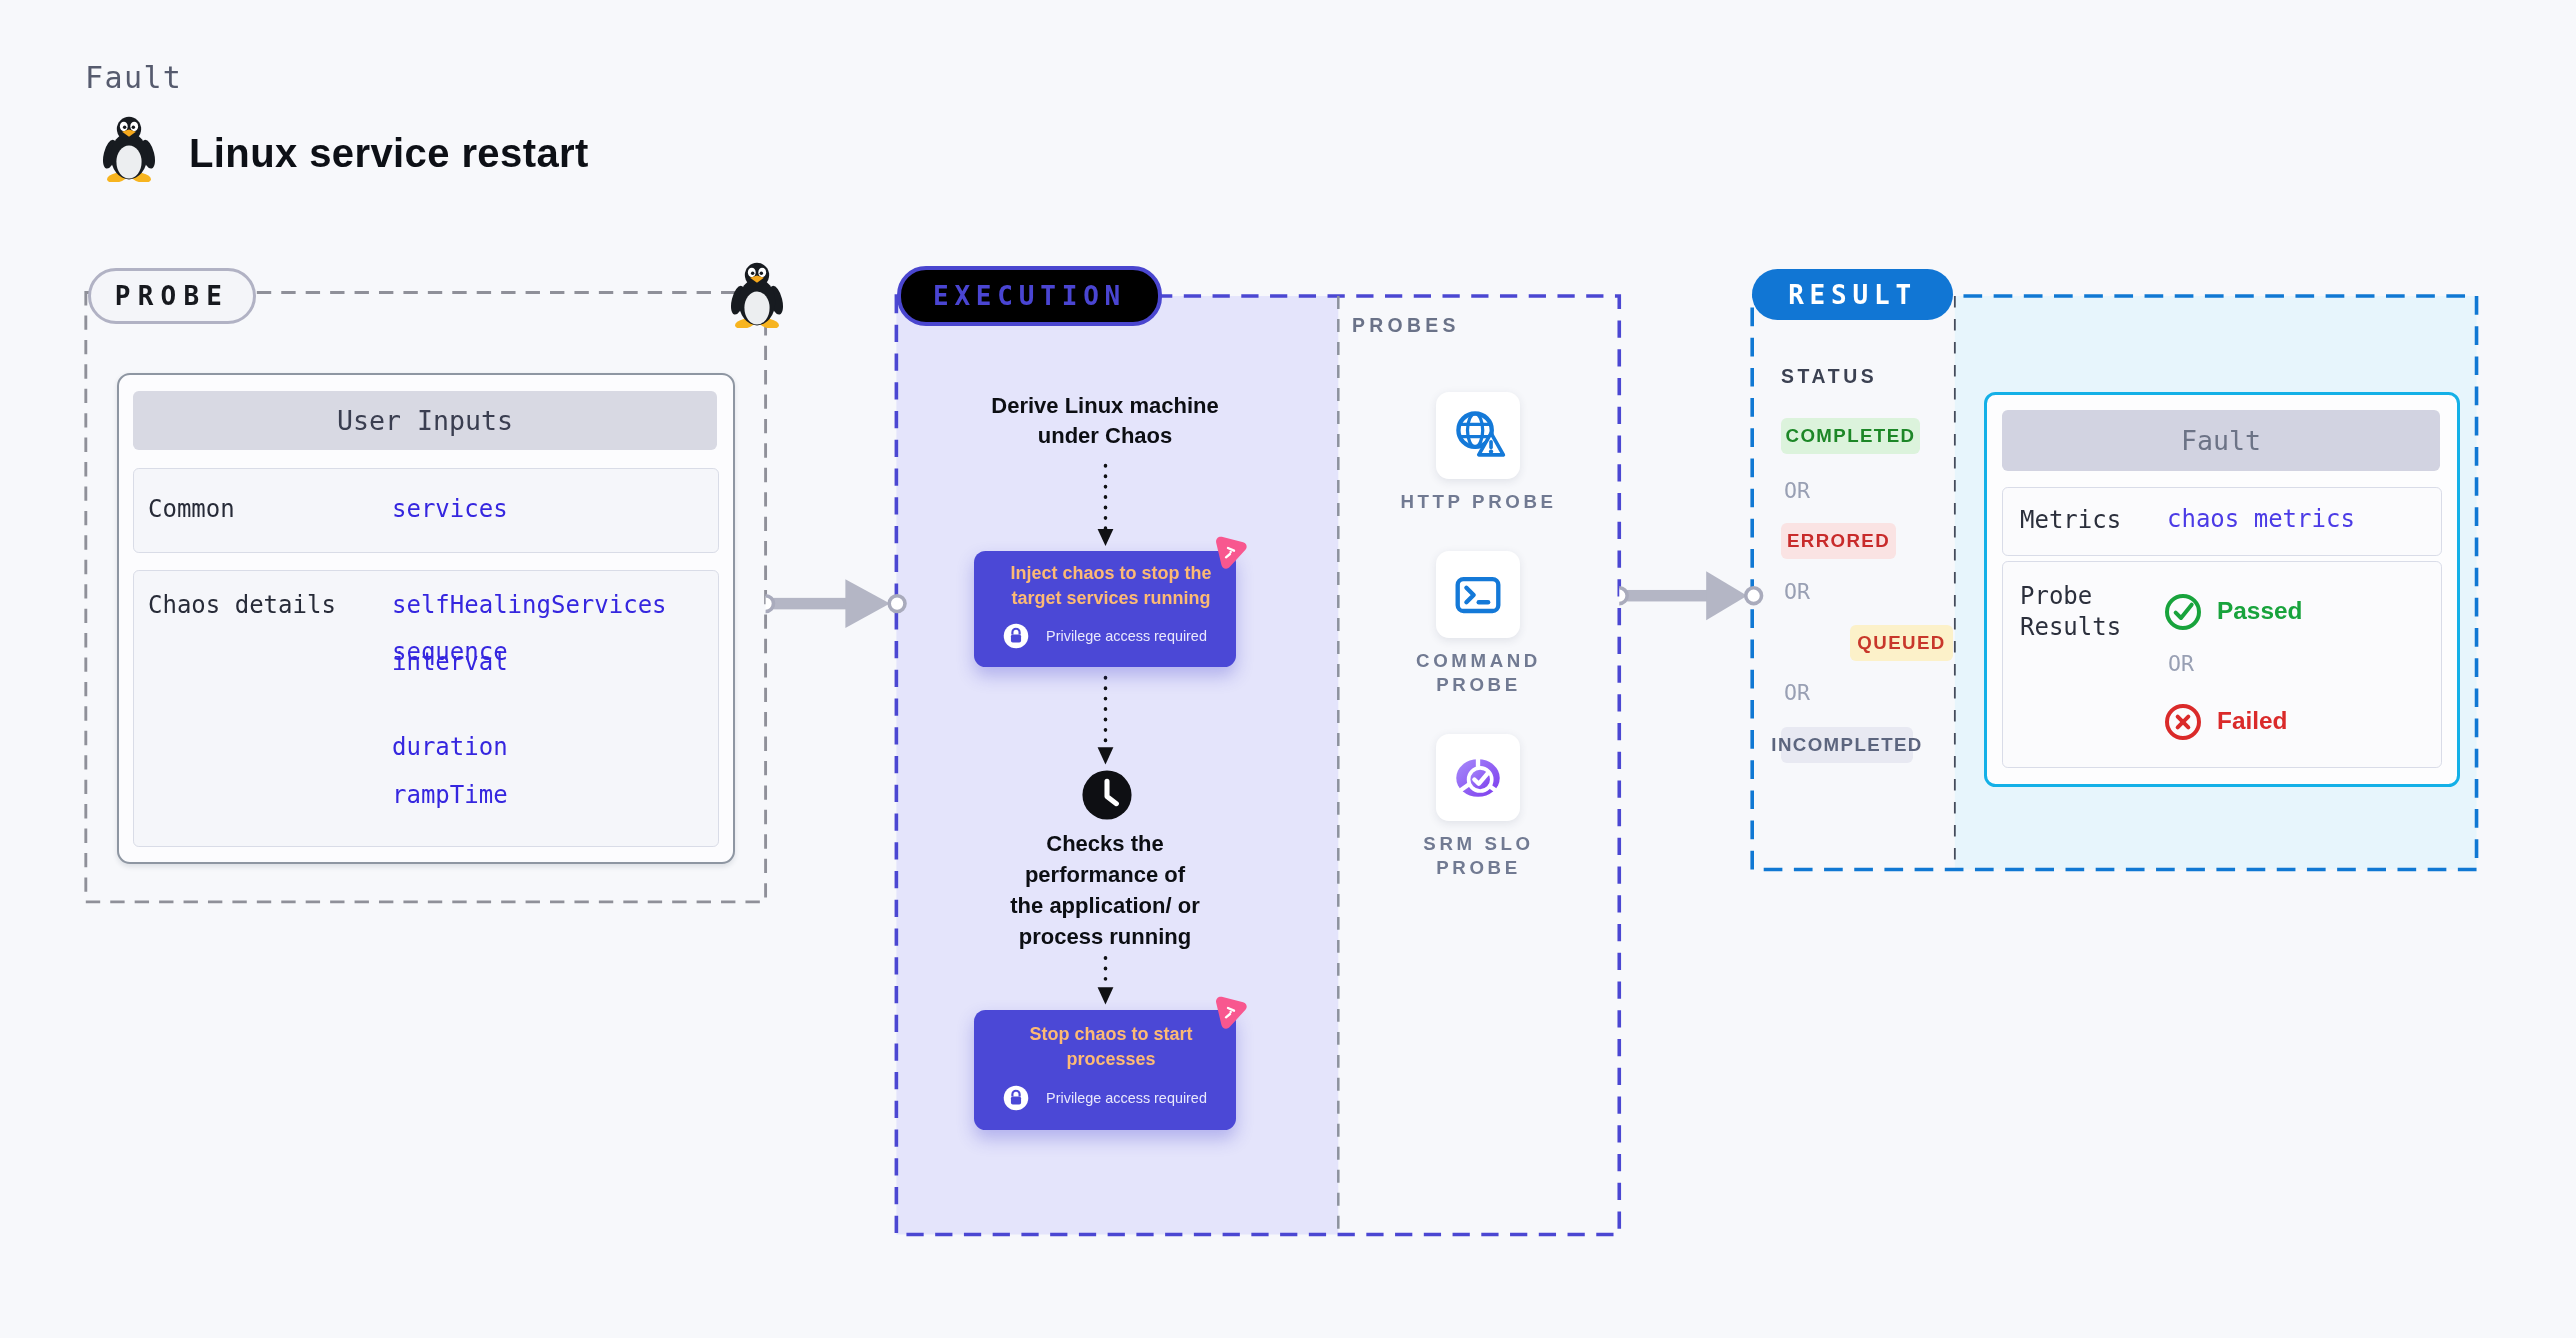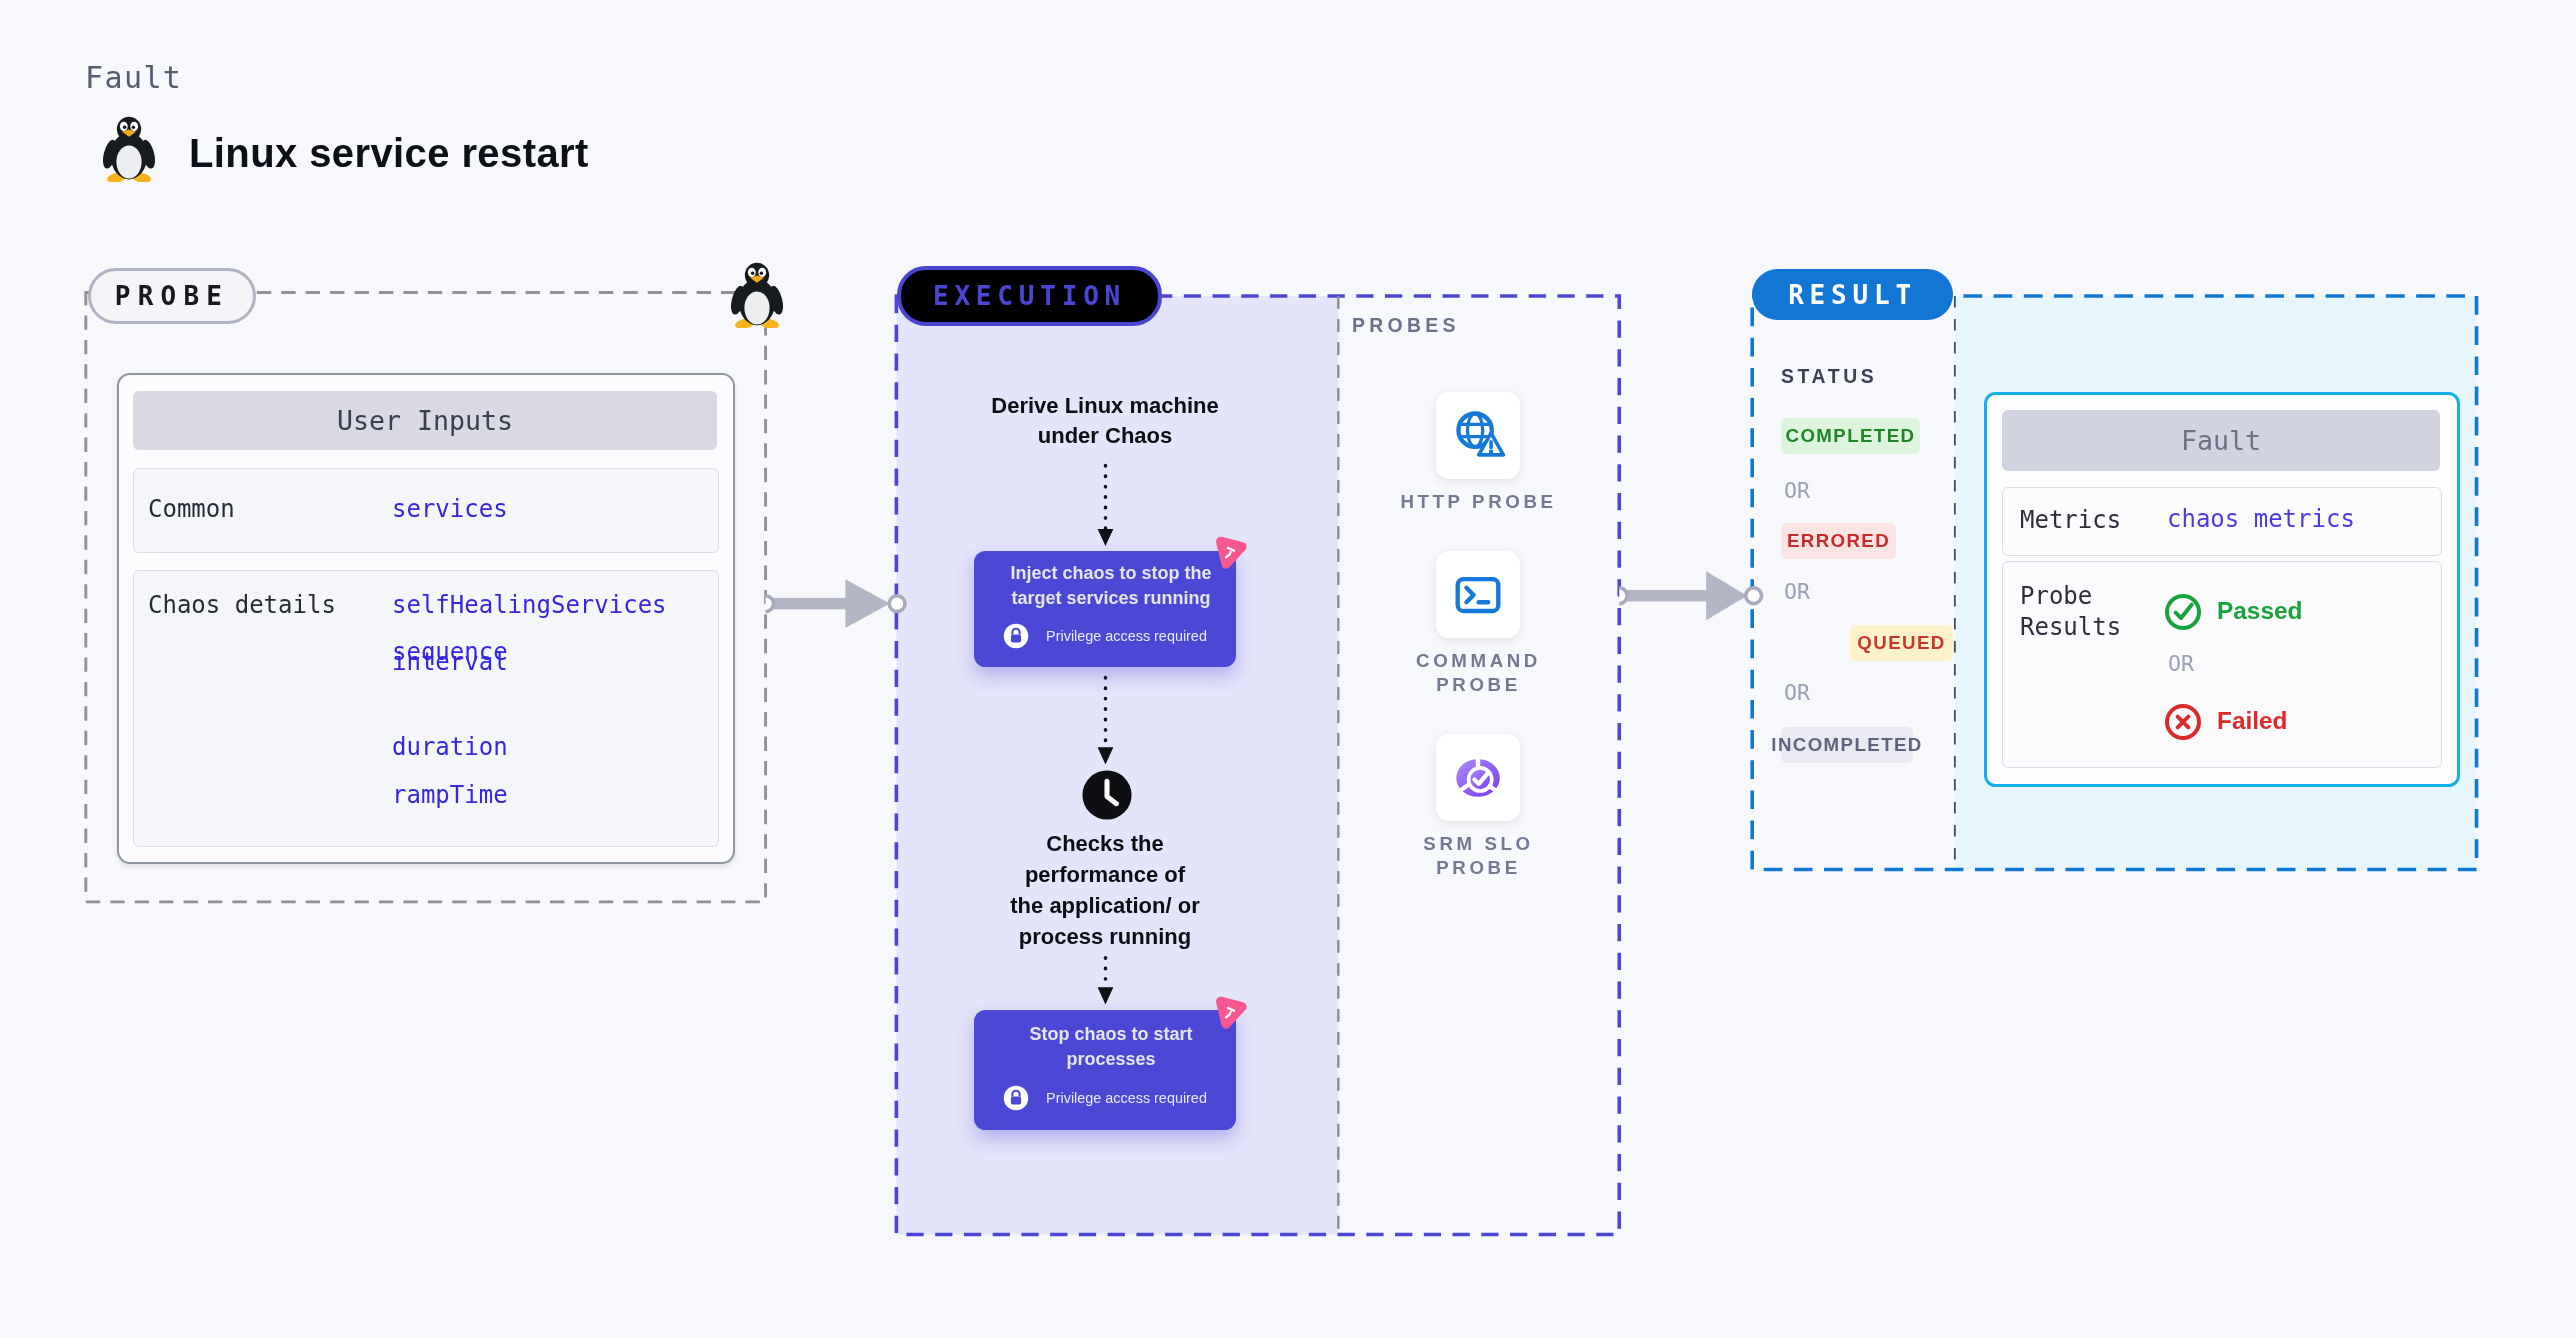--- a/index.html
+++ b/index.html
@@ -26,21 +26,21 @@
   .ui-card{background:#fcfcfe;border:2.2px solid #8e96a2;border-radius:13px;box-shadow:0 2.2px 5.8px rgba(45,55,75,.12);}
   .ui-header{background:#d8d9e3;border-radius:5.8px;display:flex;align-items:center;justify-content:center;
              font-size:26.6px;color:#3a3e50;}
   .ui-row{background:#f5f6fa;border:1.4px solid #d9dce7;border-radius:5.8px;}
   .row-label{font-size:24px;color:#272b38;}
   .param-value{font-size:24px;color:#3526df;}
 
   
   .flow-text{width:316px;text-align:center;font-size:22px;font-weight:700;color:#0c0e13;line-height:31px;}
   .chaos-box{background:#4b48d6;border-radius:11.5px;box-shadow:0 8.6px 17px rgba(64,60,205,.30);}
-  .chaos-box-line{position:absolute;left:0;right:0;text-align:center;color:#e5e5e5;font-size:18px;font-weight:700;line-height:25px;padding-left:12px;}
+  .chaos-box-line{position:absolute;left:0;right:0;text-align:center;color:#fdba74;font-size:18px;font-weight:700;line-height:25px;padding-left:12px;}
   .privilege-row{position:absolute;left:0;right:0;display:flex;align-items:center;justify-content:center;gap:17px;}
   .privilege-text{color:#e9e8fc;font-size:14.4px;font-weight:500;}
 
   
   .section-label{font-size:19.4px;font-weight:700;letter-spacing:4.3px;color:#6a7288;}
   .probe-card{background:#ffffff;border-radius:13px;box-shadow:0 2.9px 8.6px rgba(40,50,80,.10);
               display:flex;align-items:center;justify-content:center;}
   .probe-label{width:201px;text-align:center;font-size:18.7px;font-weight:600;letter-spacing:3.6px;color:#717a92;line-height:24.4px;}
 
   

